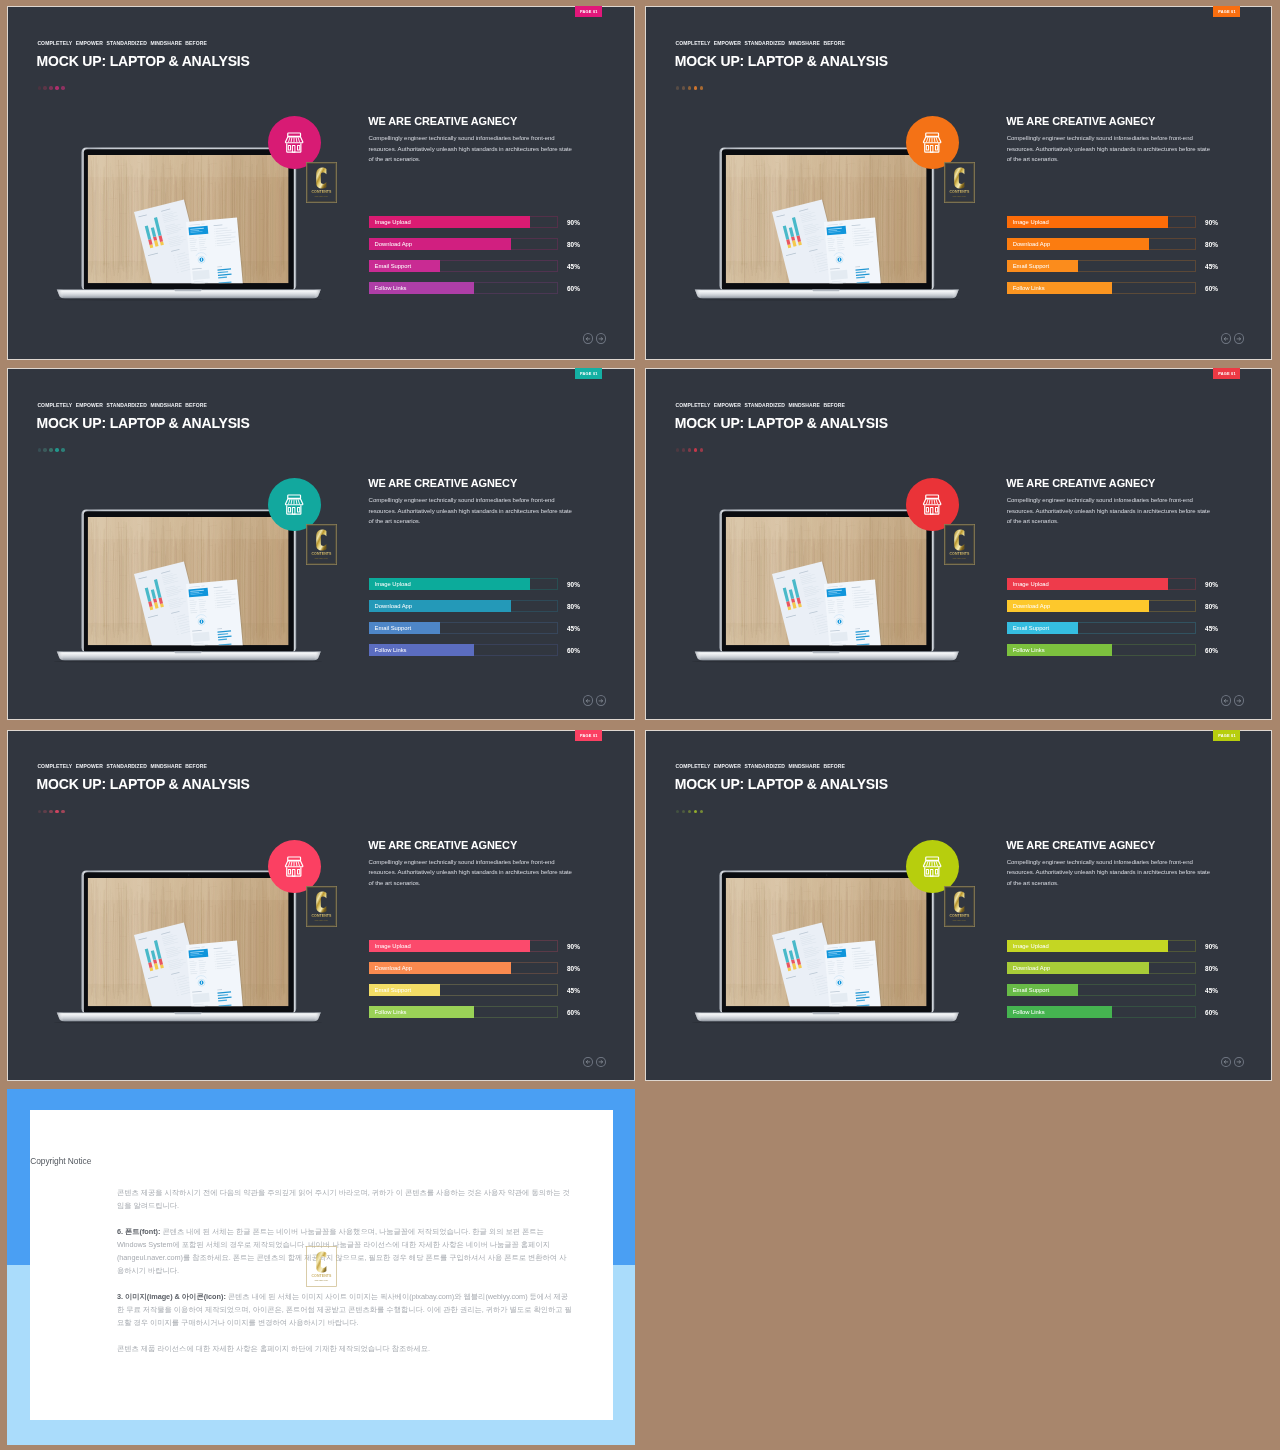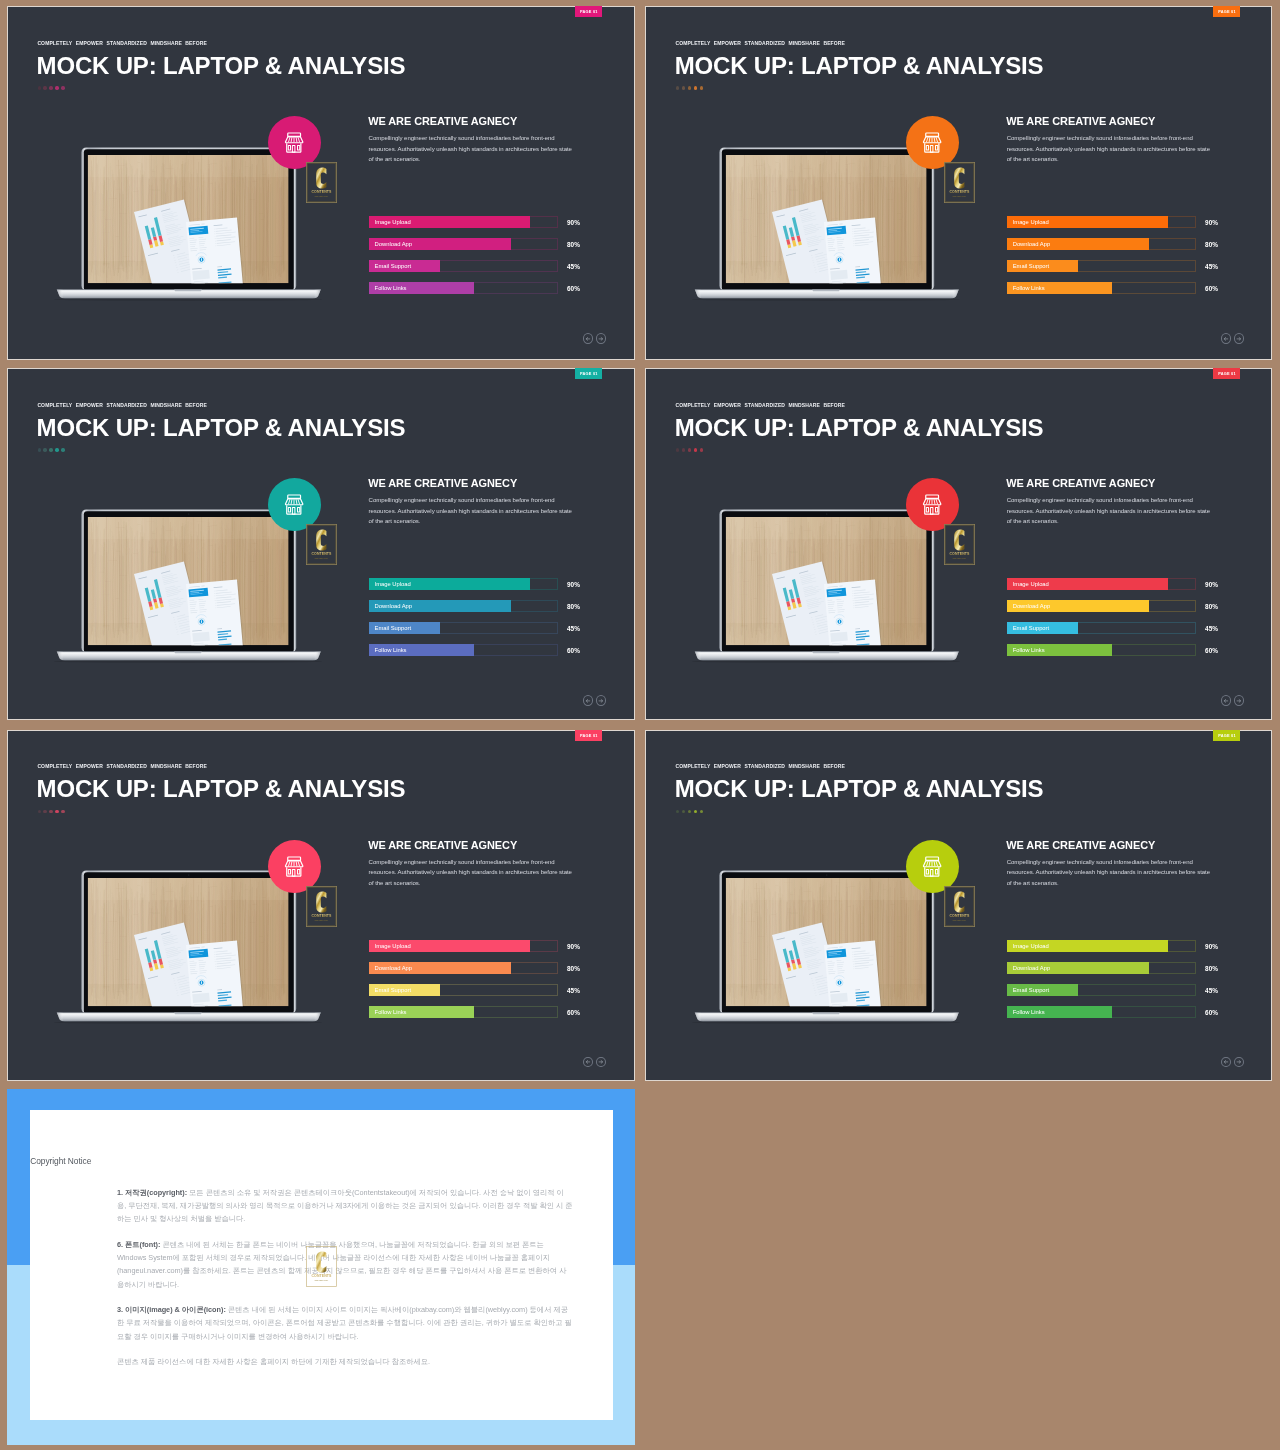--- a/index.html
+++ b/index.html
@@ -31,21 +31,21 @@
   }
   
   .eyebrow{
     position:absolute; left:30.4px; top:34.6px;
     font-size:5.0px; font-weight:700; letter-spacing:.12px; word-spacing:2.0px; color:#eceef2;
     white-space:nowrap; line-height:1;
   }
   
   .title{
     position:absolute; left:29.6px; top:47.8px;
-    font-size:24px; font-weight:700; letter-spacing:-0.18px; color:#ffffff;
+    font-size:14px; font-weight:700; letter-spacing:-0.18px; color:#ffffff;
     white-space:nowrap; line-height:1;
   }
   
   .dots{position:absolute; left:30.5px; top:80.2px; display:flex; gap:2.6px;}
   .dots i{display:block;width:3.4px;height:3.4px;border-radius:50%;}
 
   
   .rhead{
     position:absolute; left:361.2px; top:110.4px;
     font-size:10.95px; font-weight:700; letter-spacing:-0.06px; color:#ffffff;
@@ -1728,21 +1728,21 @@
         </div>
       </div>
     </div>
 <div class="cell" style="left:7px;top:1089px;width:627.7px;height:356px">
       <div class="cr-slide">
         <div class="cr-band-top"></div>
         <div class="cr-band-bot"></div>
         <div class="cr-paper">
           <div class="cr-sub">Copyright Notice</div>
           <div class="cr-body">
-            <p><b>1. 저작권(copyright):</b><span> 모든 콘텐츠의 소유 및 저작권은 콘텐츠테이크아웃(Contentstakeout)에 저작되어 있습니다. 사전 승낙 없이 영리적 이용, 무단전재, 복제, 재가공발행의 의사와 영리 목적으로 이용하거나 제3자에게 이용하는 것은 금지되어 있습니다. 이러한 경우 적발 확인 시 준하는 민사 및 형사상의 처벌을 받습니다.</span></p>
+            <p><span>콘텐츠 제공을 시작하시기 전에 다음의 약관을 주의깊게 읽어 주시기 바라오며, 귀하가 이 콘텐츠를 사용하는 것은 사용자 약관에 동의하는 것임을 알려드립니다.</span></p>
             <p><b>6. 폰트(font):</b><span> 콘텐츠 내에 된 서체는 한글 폰트는 네이버 나눔글꼴을 사용했으며, 나눔글꼴에 저작되었습니다. 한글 외의 보편 폰트는 Windows System에 포함된 서체의 경우로 제작되었습니다. 네이버 나눔글꼴 라이선스에 대한 자세한 사항은 네이버 나눔글꼴 홈페이지(hangeul.naver.com)를 참조하세요. 폰트는 콘텐츠의 함께 제공되지 않으므로, 필요한 경우 해당 폰트를 구입하셔서 사용 폰트로 변환하여 사용하시기 바랍니다.</span></p>
             <p><b>3. 이미지(image) &amp; 아이콘(icon):</b><span> 콘텐츠 내에 된 서체는 이미지 사이트 이미지는 픽사베이(pixabay.com)와 웹블리(weblyy.com) 등에서 제공한 무료 저작물을 이용하여 제작되었으며, 아이콘은, 폰트어썸 제공받고 콘텐츠화를 수행합니다. 이에 관한 권리는, 귀하가 별도로 확인하고 필요할 경우 이미지를 구매하시거나 이미지를 변경하여 사용하시기 바랍니다.</span></p>
             <p><span>콘텐츠 제품 라이선스에 대한 자세한 사항은 홈페이지 하단에 기재한 제작되었습니다 참조하세요.</span></p>
           </div>
           <div class="cr-watermark"><svg width="33" height="41" viewBox="0 0 31 41">
               <defs>
                 <linearGradient id="goldw" x1="0.1" y1="0" x2="0.9" y2="0.85">
                   <stop offset="0" stop-color="#8a7227"></stop>
                   <stop offset=".15" stop-color="#d8c36a"></stop>
                   <stop offset=".32" stop-color="#f4eab6"></stop>

